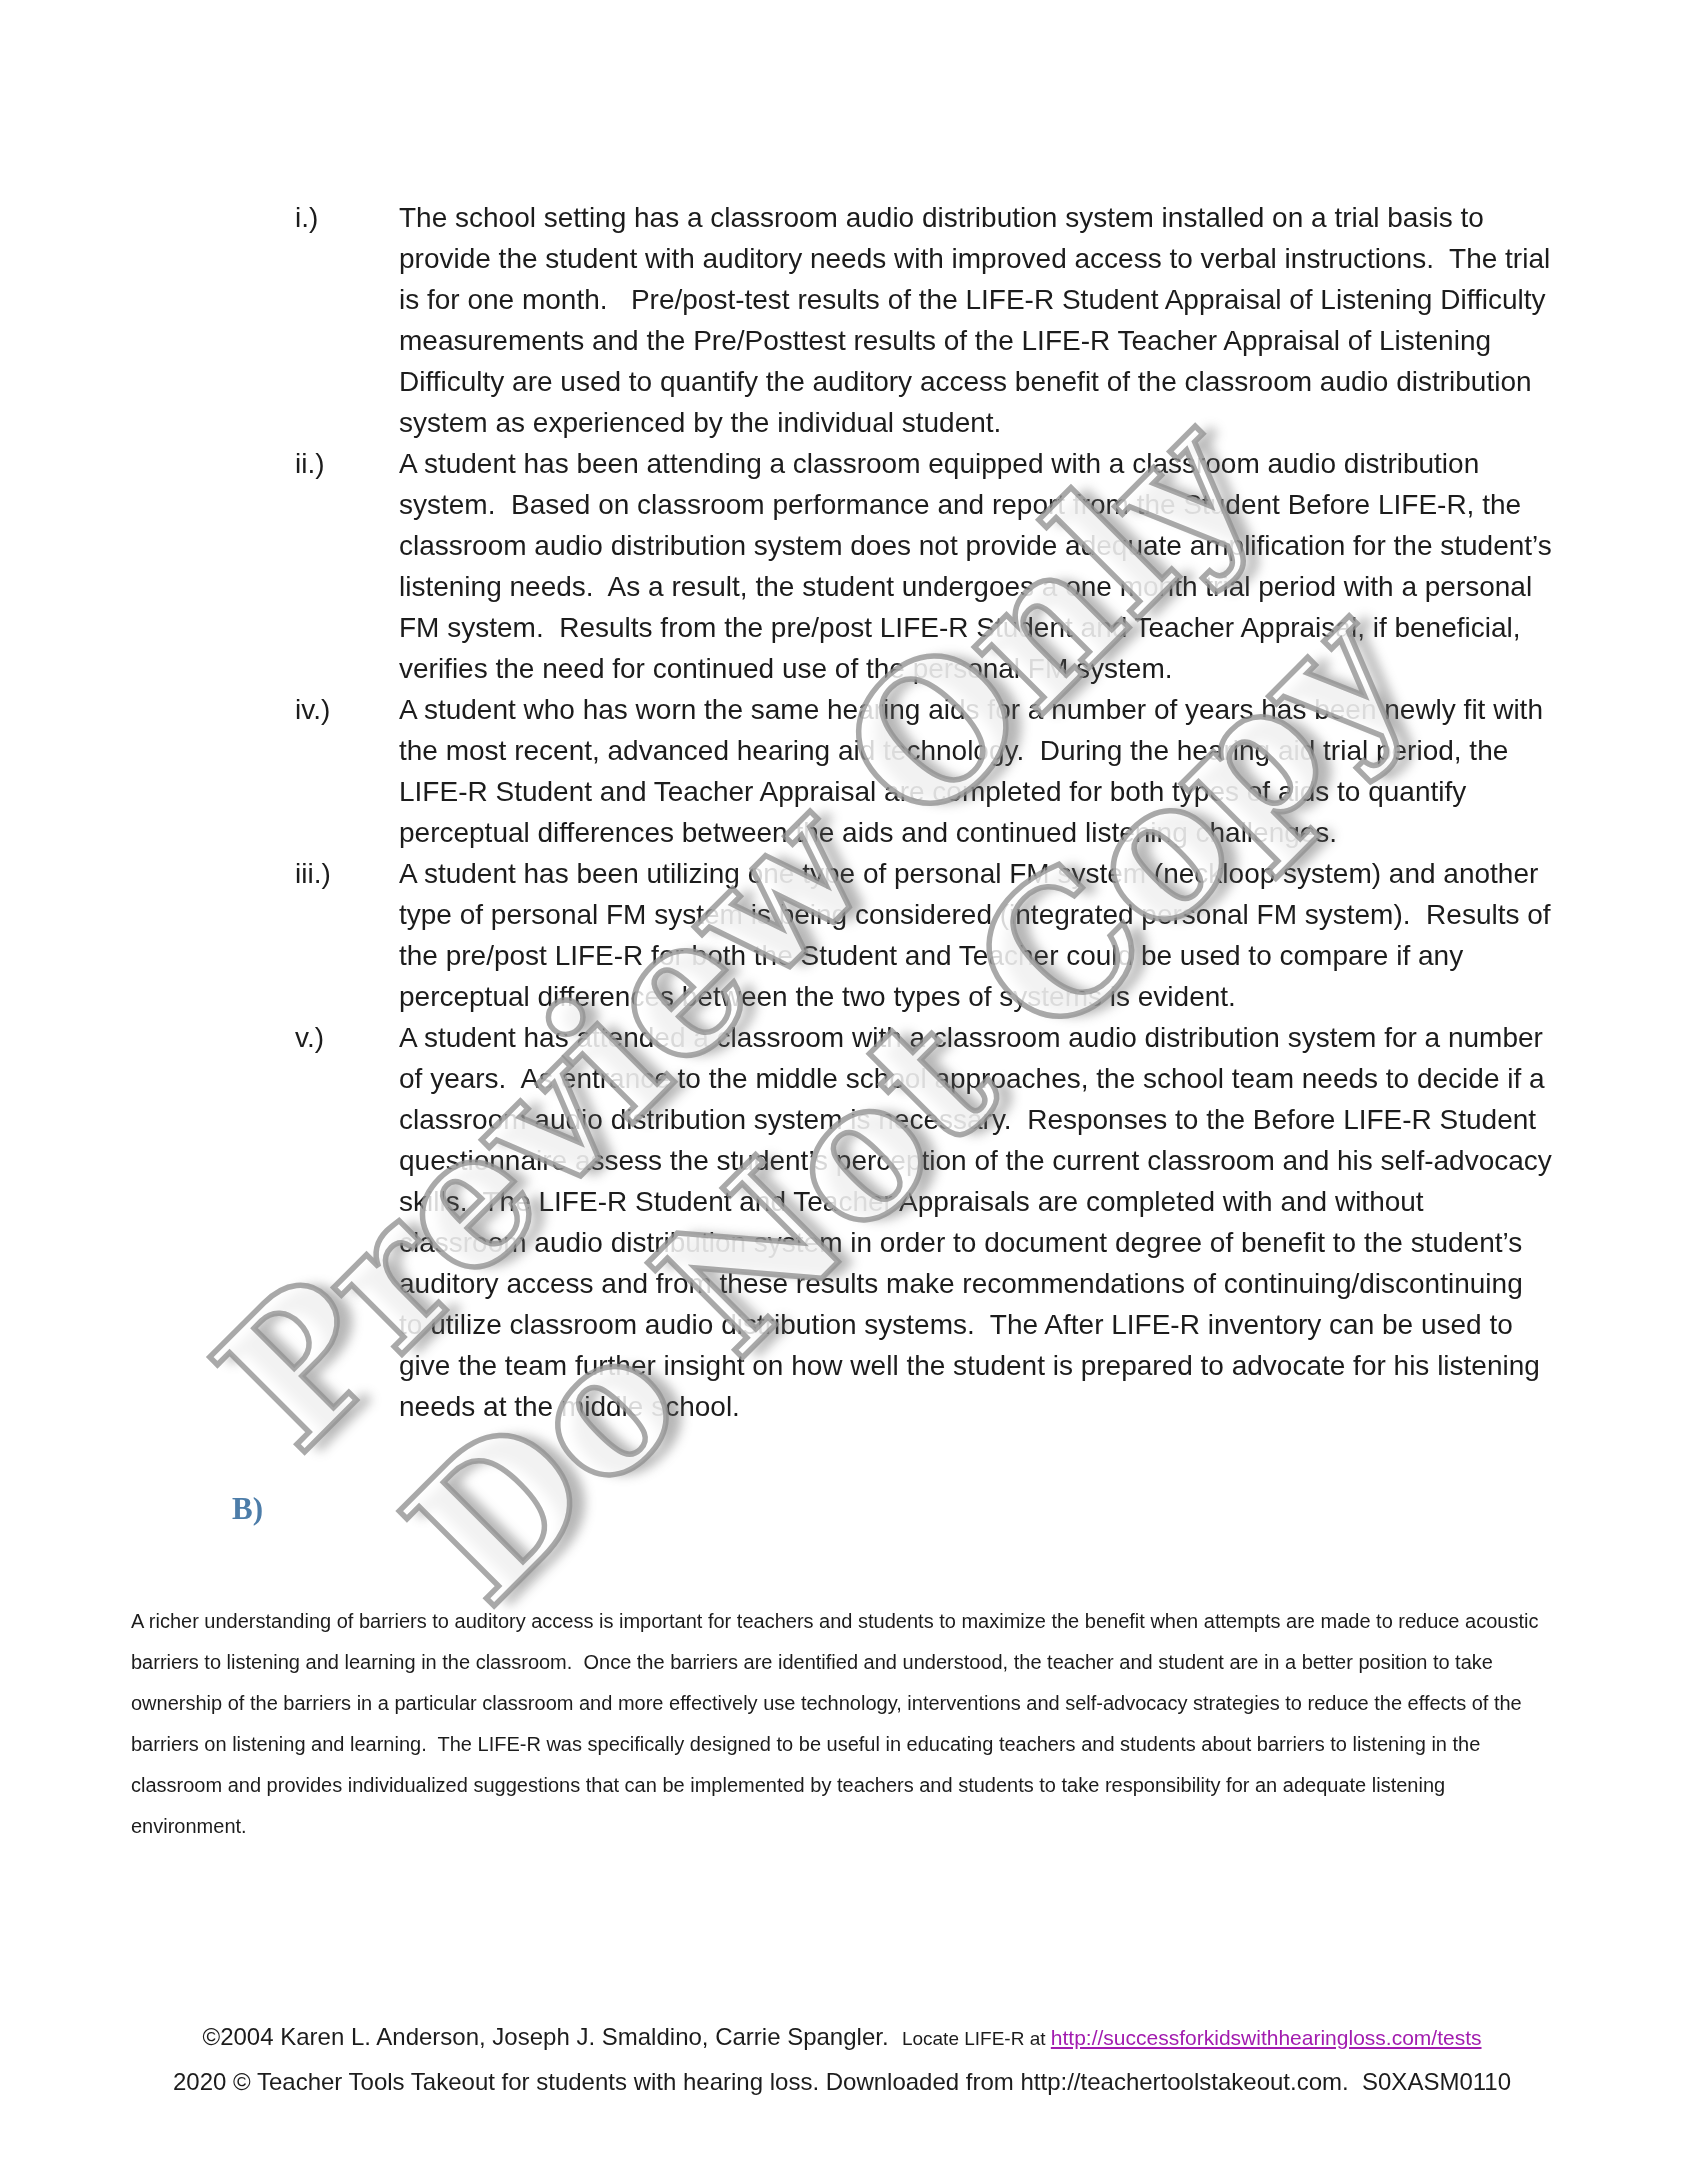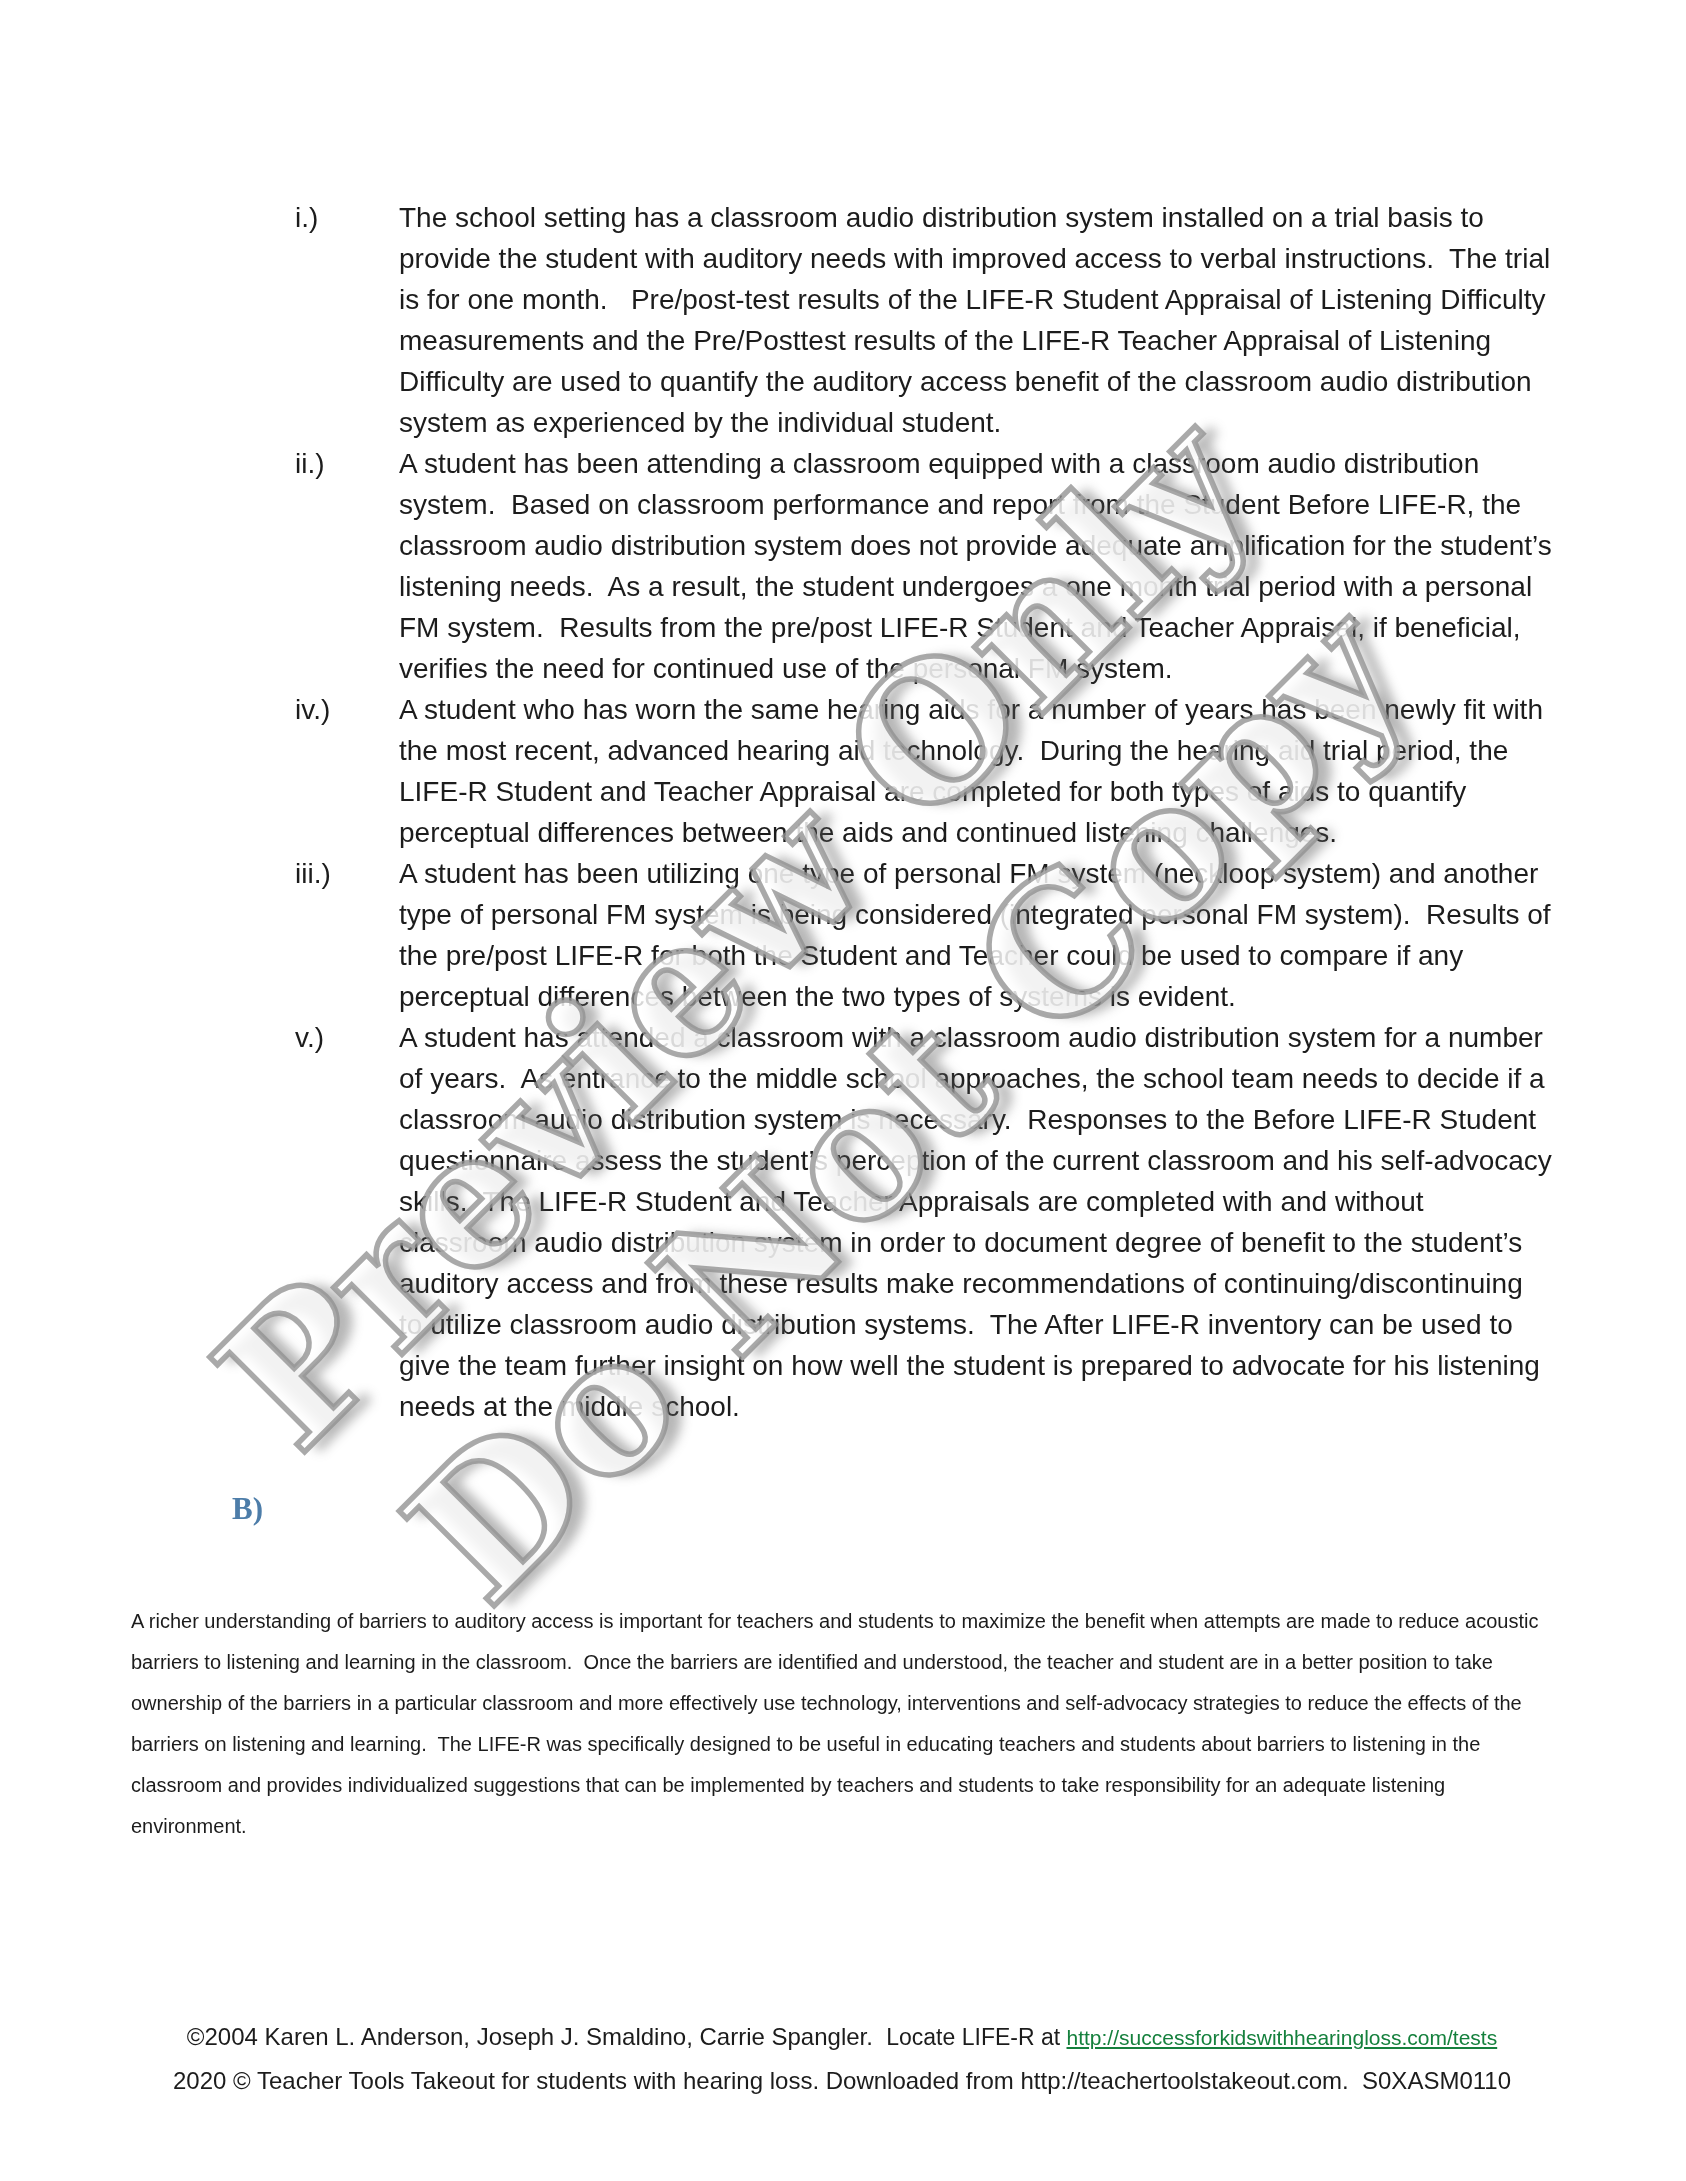--- a/index.html
+++ b/index.html
@@ -53,24 +53,24 @@
   }
 
   .footer {
     position: absolute;
     left: 131px;
     top: 2020px;
     width: 1422px;
     text-align: center;
   }
   .footer-line1 { font-size: 24px; line-height: 33px; white-space: pre-wrap; }
-  .footer-line1 .small { font-size: 23px; }
+  .footer-line1 .small { font-size: 19px; }
   .footer-link {
     font-size: 21px;
-    color: #15803d;
+    color: #a21caf;
     text-decoration: underline;
     cursor: pointer;
   }
   .footer-line2 {
     margin-top: 10px;
     font-size: 24px;
     line-height: 33px;
     white-space: pre-wrap;
   }
 

